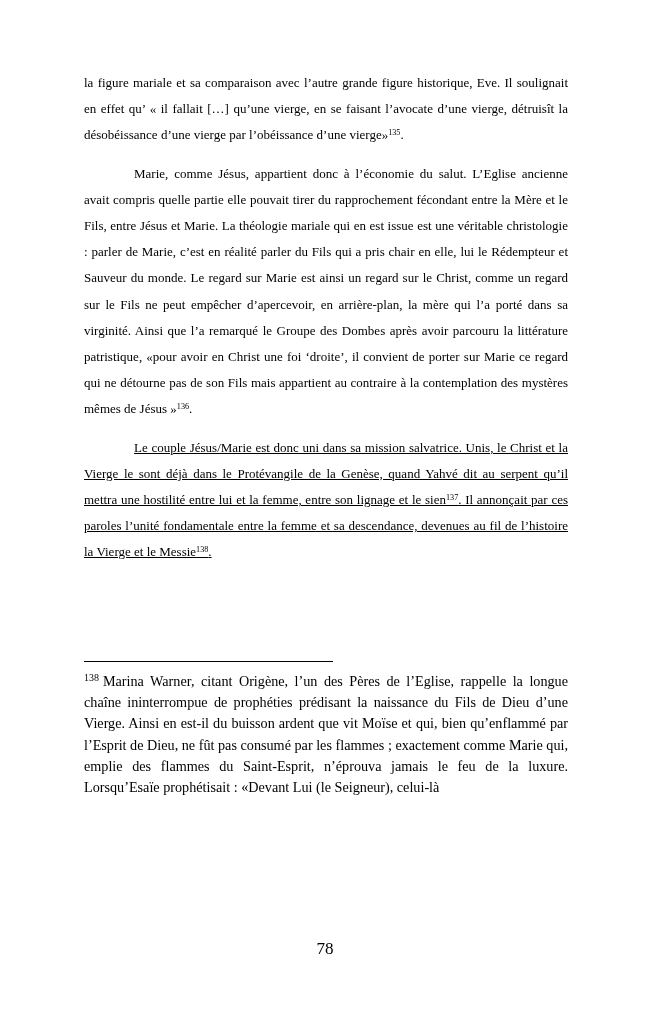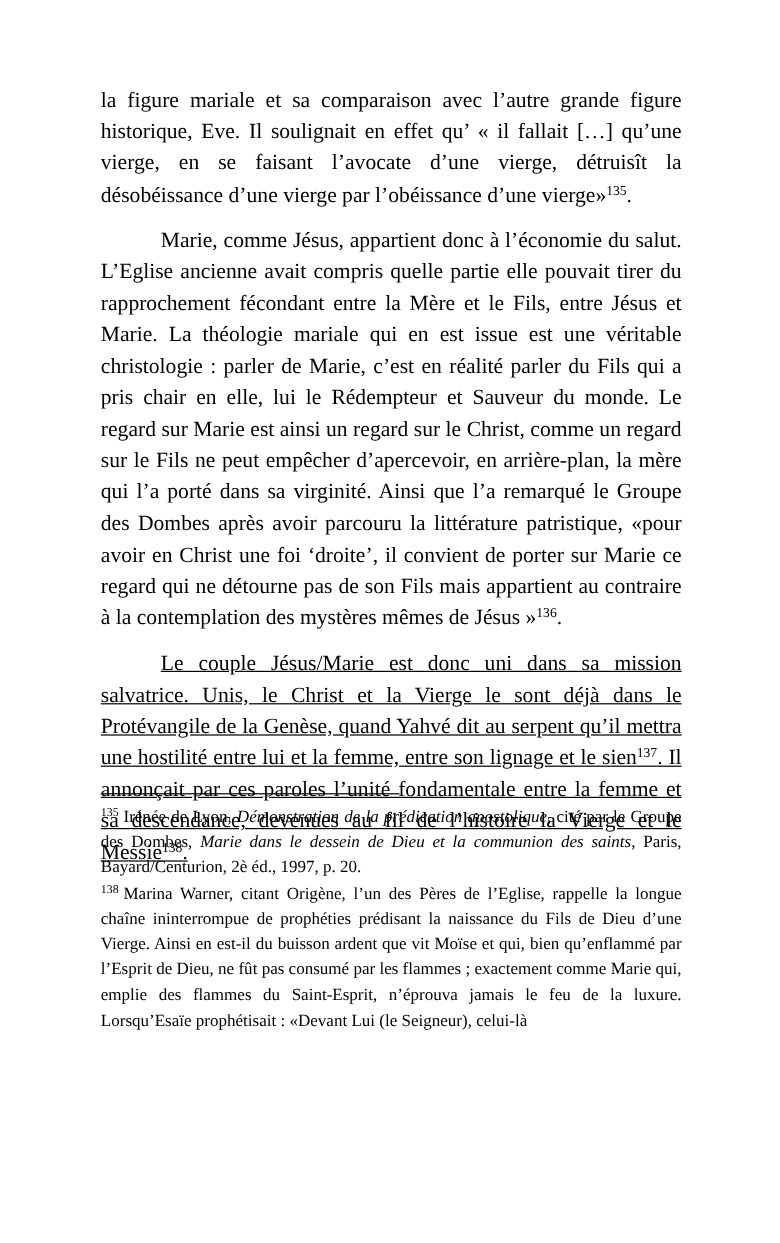--- a/index.html
+++ b/index.html
@@ -22,21 +22,21 @@
     height: 1036px;
     background: #ffffff;
   }
   .text-column {
     position: absolute;
     left: 84px;
     top: 70px;
     width: 484px;
   }
   .body-par {
-    font-size: 18px;
+    font-size: 13px;
     line-height: 26.2px;
     text-align: justify;
     text-justify: inter-word;
     margin: 0 0 12px 0;
     hyphens: none;
   }
   .body-par.indent {
     text-indent: 50px;
   }
   .body-par:last-child {
@@ -98,19 +98,19 @@
 
   <div class="text-column" id="body-column">
       <p class="body-par" id="par-1">la figure mariale et sa comparaison avec l’autre grande figure historique, Eve. Il soulignait en effet qu’ « il fallait […] qu’une vierge, en se faisant l’avocate d’une vierge, détruisît la désobéissance d’une vierge par l’obéissance d’une vierge»<sup>135</sup>.</p>
       <p class="body-par indent" id="par-2">Marie, comme Jésus, appartient donc à l’économie du salut. L’Eglise ancienne avait compris quelle partie elle pouvait tirer du rapprochement fécondant entre la Mère et le Fils, entre Jésus et Marie. La théologie mariale qui en est issue est une véritable christologie : parler de Marie, c’est en réalité parler du Fils qui a pris chair en elle, lui le Rédempteur et Sauveur du monde. Le regard sur Marie est ainsi un regard sur le Christ, comme un regard sur le Fils ne peut empêcher d’apercevoir, en arrière-plan, la mère qui l’a porté dans sa virginité. Ainsi que l’a remarqué le Groupe des Dombes après avoir parcouru la littérature patristique, «pour avoir en Christ une foi ‘droite’, il convient de porter sur Marie ce regard qui ne détourne pas de son Fils mais appartient au contraire à la contemplation des mystères mêmes de Jésus »<sup>136</sup>.</p>
       <p class="body-par indent" id="par-3">Le couple Jésus/Marie est donc uni dans sa mission salvatrice. Unis, le Christ et la Vierge le sont déjà dans le Protévangile de la Genèse, quand Yahvé dit au serpent qu’il mettra une hostilité entre lui et la femme, entre son lignage et le sien<sup>137</sup>. Il annonçait par ces paroles l’unité fondamentale entre la femme et sa descendance, devenues au fil de l’histoire la Vierge et le Messie<sup>138</sup>.</p>
     </div>
 
   <div class="footnotes">
     <hr class="fn-rule">
     <div id="footnote-list">
-        <p class="fn" id="fn-135"><sup>135</sup><span class="marker-gap"></span>Irénée de Lyon, <i>Démonstration de la prédication apostolique</i>, cité par le Groupe des Dombes, <i>Marie dans le dessein de Dieu et la communion des saints</i>, Paris, Bayard/Centurion, 2è éd., 1997, p. 20.</p>
         <p class="fn" id="fn-138"><sup>138</sup><span class="marker-gap"></span>Marina Warner, citant Origène, l’un des Pères de l’Eglise, rappelle la longue chaîne ininterrompue de prophéties prédisant la naissance du Fils de Dieu d’une Vierge. Ainsi en est-il du buisson ardent que vit Moïse et qui, bien qu’enflammé par l’Esprit de Dieu, ne fût pas consumé par les flammes ; exactement comme Marie qui, emplie des flammes du Saint-Esprit, n’éprouva jamais le feu de la luxure. Lorsqu’Esaïe prophétisait : «Devant Lui (le Seigneur), celui-là</p>
       </div>
   </div>
 
+  <div class="page-number">78</div>
 
 </div>
 
 </body></html>

